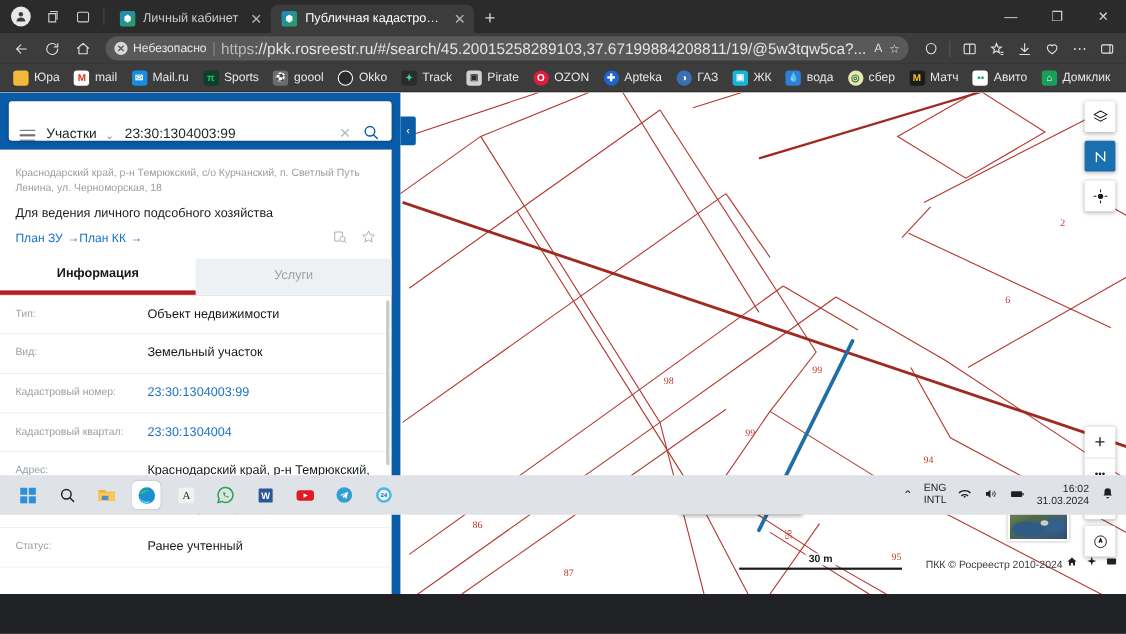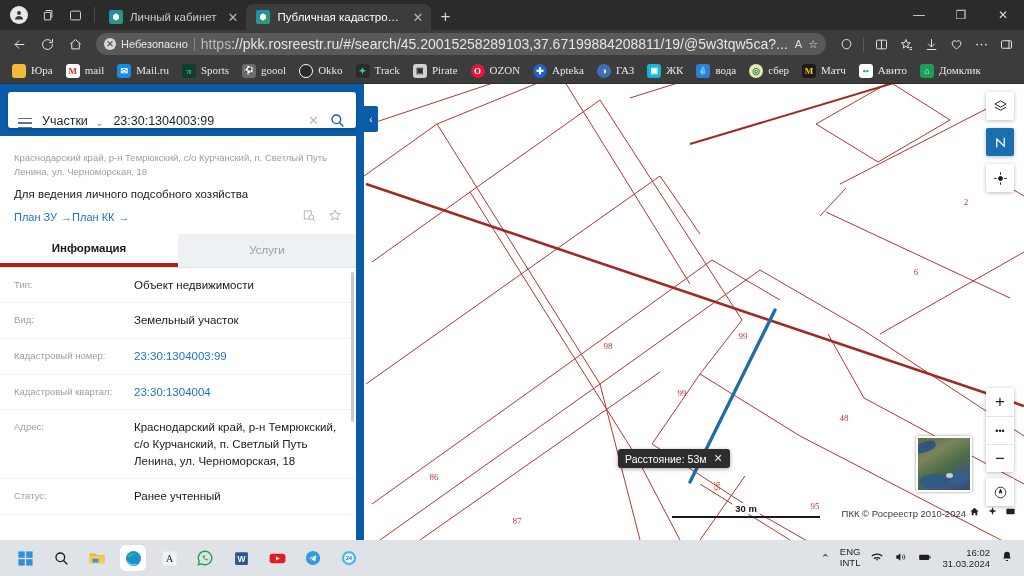--- a/index.html
+++ b/index.html
@@ -2,21 +2,21 @@
 <html><head>
 <meta charset="utf-8">
 <style>
   * { box-sizing: border-box; margin: 0; padding: 0; }
   html, body {
     width: 1024px; height: 576px;
     overflow: hidden;
     font-family: "Liberation Sans", sans-serif;
     background: #202124;
   }
-  .screen { position: relative; width: 1024px; height: 576px; }
+  .screen { position: relative; width: 1024px; height: 468px; }
 
   
   .tabstrip {
     position: absolute; top: 0; left: 0; width: 1024px; height: 30px;
     background: #2b2b2b; display: flex; align-items: flex-end;
   }
   .chrome-left { display: flex; align-items: center; height: 30px; padding-left: 6px; gap: 2px; }
   .cbtn {
     width: 26px; height: 26px; border-radius: 4px;
     display: flex; align-items: center; justify-content: center;
@@ -71,22 +71,22 @@
   .om-right { display:flex; align-items:center; gap:6px; flex:none; color:#dedfe0; font-size:11px;}
   .navicons { display: flex; align-items: center; gap: 1px; }
   .navicons .nbtn { width: 24px; }
   .ni-sep { width: 1px; height: 15px; background: #5a5a5a; margin: 0 4px; }
 
   .bookmarks {
     position: absolute; top: 58px; left: 0; width: 1024px; height: 26px;
     background: #3c3c3c; display: flex; align-items: center; padding: 0 6px; gap: 1px;
     border-bottom: 1px solid #2b2b2b;
   }
-  .bm { display: flex; align-items: flex-start; gap: 5px; padding: 2px 6px; border-radius: 4px;
-        font-size: 11px; color: #e6e7e8; white-space: nowrap; font-family: Liberation Serif, serif; }
+  .bm { display: flex; align-items: center; gap: 5px; padding: 2px 6px; border-radius: 4px;
+        font-size: 11px; color: #e6e7e8; white-space: nowrap; }
   .bmico { width: 14px; height: 14px; border-radius: 3px; flex: none;
            display: flex; align-items: center; justify-content: center;
            font-size: 9px; font-weight: bold; color: #fff; }
 
   
   .page { position: absolute; top: 84px; left: 0; width: 1024px; height: 456px; background: #fff; overflow:hidden;}
 
   
   .map { position: absolute; inset: 0; background: #ffffff; }
   .map svg.cadastre { position: absolute; inset: 0; width: 1024px; height: 456px; }
@@ -435,21 +435,21 @@
         </g>
 
         <path d="M366 100 L1024 322" stroke="#a02a22" stroke-width="2.6" fill="none"></path>
         <path d="M690 60 L1024 -40" stroke="#a02a22" stroke-width="2" fill="none"></path>
 
         <path d="M775 226 L690 398" stroke="#1f6ea8" stroke-width="3.4" fill="none" stroke-linecap="round"></path>
       </svg>
 
       <div class="plabel" style="left:966px;top:118px">2</div>
       <div class="plabel" style="left:916px;top:188px">6</div>
-      <div class="plabel" style="left:844px;top:334px">48</div>
+      <div class="plabel" style="left:844px;top:334px">94</div>
       <div class="plabel" style="left:608px;top:262px">98</div>
       <div class="plabel" style="left:743px;top:252px">99</div>
       <div class="plabel" style="left:682px;top:309px">99</div>
       <div class="plabel" style="left:434px;top:393px">86</div>
       <div class="plabel" style="left:517px;top:437px">87</div>
 
       <div class="plabel" style="left:717px;top:402px;transform:translate(-50%,-50%) rotate(90deg)">95</div>
       <div class="plabel" style="left:815px;top:422px">95</div>
 
       <div class="dist-tip">

